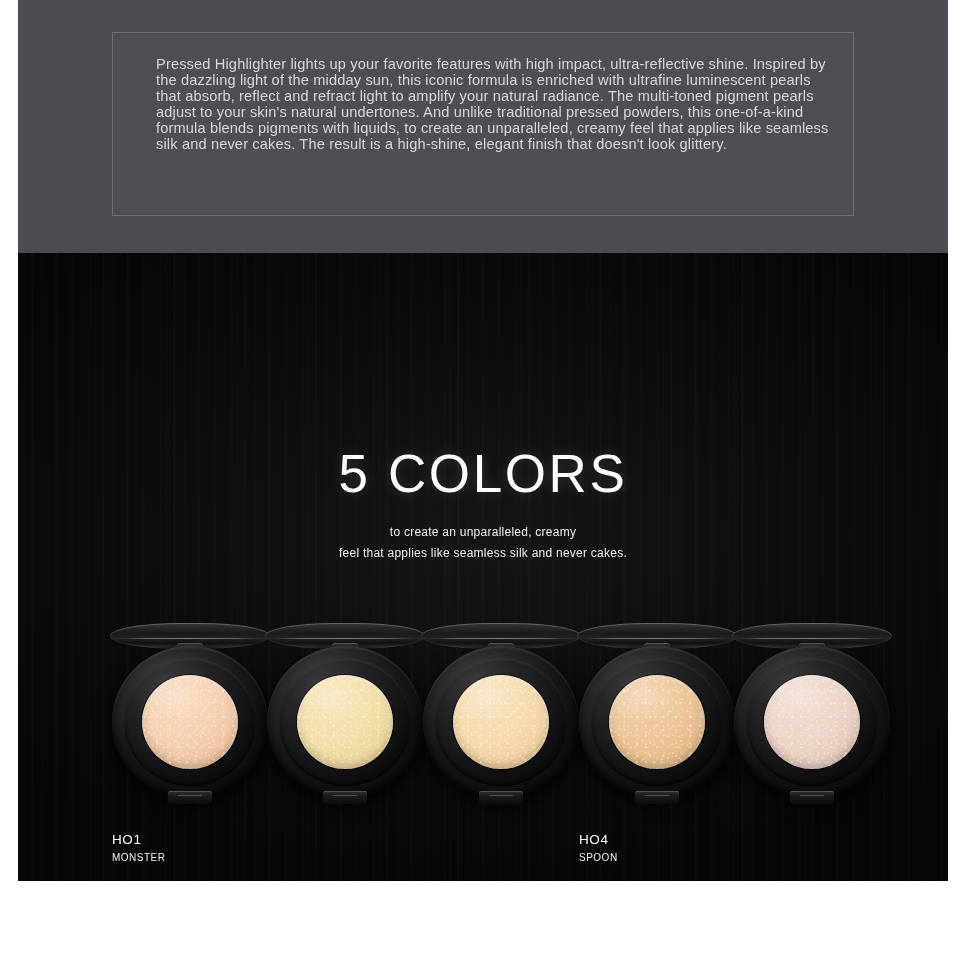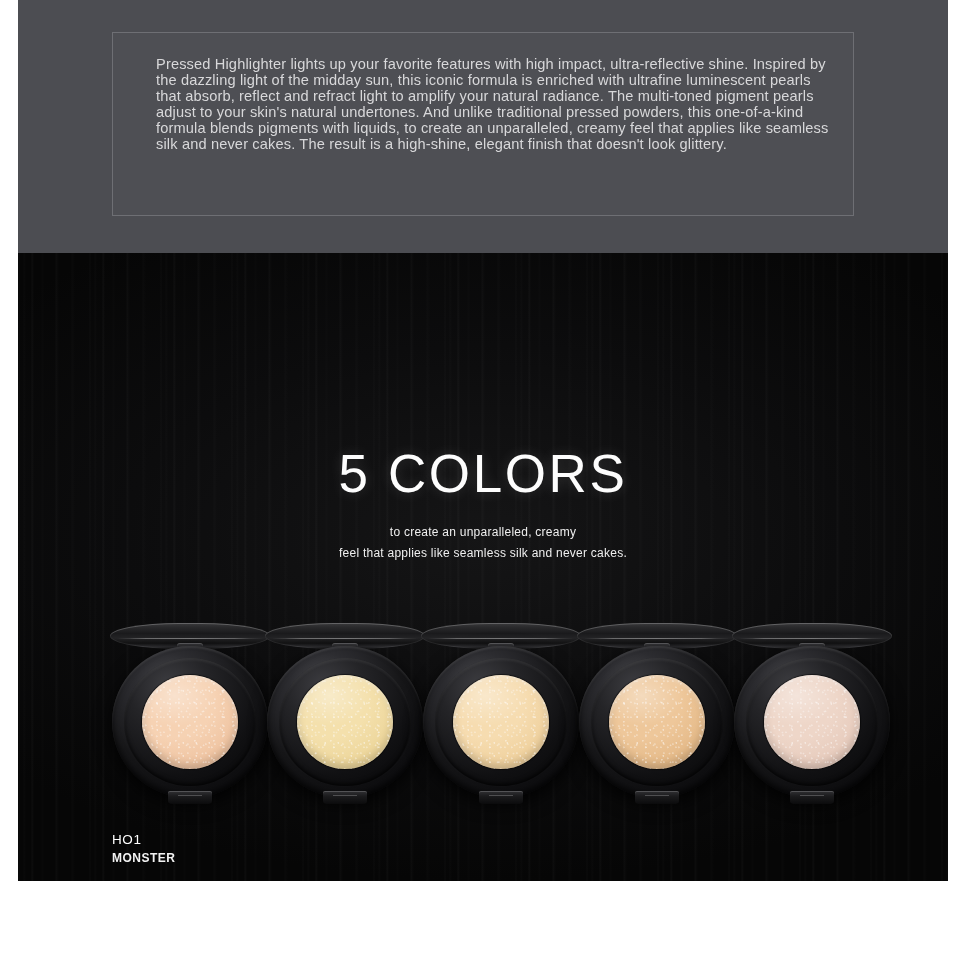--- a/index.html
+++ b/index.html
@@ -286,24 +286,24 @@
     text-align: left;
     color: #ffffff;
   }
   .shade-code {
     font-size: 13.5px;
     letter-spacing: 0.6px;
     line-height: 18px;
     font-weight: 400;
   }
   .shade-name {
-    font-size: 12px;
+    font-size: 10px;
     letter-spacing: 0.5px;
     line-height: 18px;
-    font-weight: 700;
+    font-weight: 400;
     color: #f2f2f2;
   }
 </style>
 </head>
 <body>
 
 <div id="page">
 
   <section id="desc-panel">
     <div id="desc-box">
@@ -369,16 +369,20 @@
               </div>
               <div class="latch"></div>
             </div>
           </div>
         </div>
 
     <div class="shade-label" style="left: 94px;">
           <div class="shade-code">HO1</div>
           <div class="shade-name">MONSTER</div>
         </div>
+        <div class="shade-label" style="left: 561px;">
+          <div class="shade-code">HO4</div>
+          <div class="shade-name">SPOON</div>
+        </div>
       </div>
   </section>
 
 </div>
 
 </body></html>

